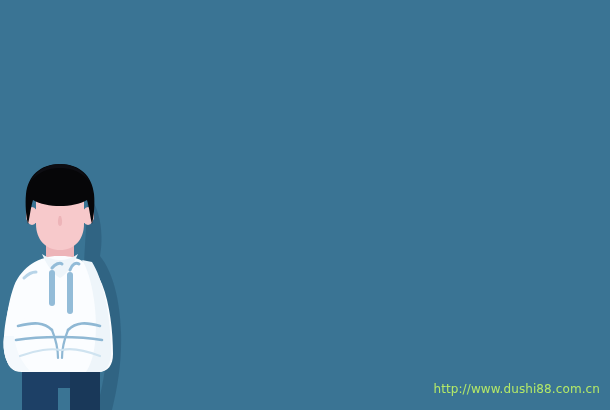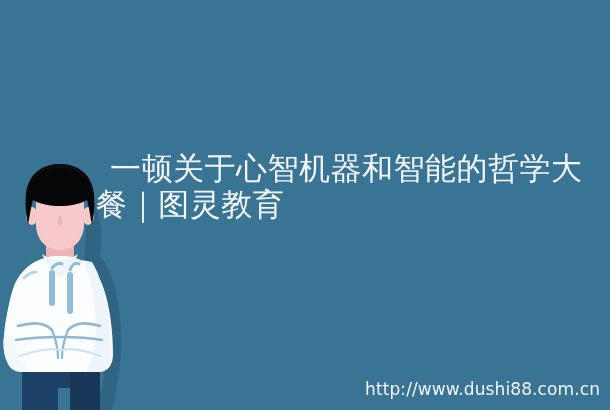--- a/index.html
+++ b/index.html
@@ -38,23 +38,23 @@
     word-break: break-all;
   }
 
   
   #watermark {
     position: absolute;
     right: 10px;
     bottom: 11px;
     z-index: 6;
     font-family: "DejaVu Sans", "Liberation Sans", sans-serif;
-    font-size: 17px;
+    font-size: 12px;
     line-height: 20px;
-    color: #ffffff;
+    color: #bef264;
     opacity: 0.93;
     letter-spacing: 0.1px;
     white-space: nowrap;
     margin-left: 40px;
   }
 
   
   #illustration {
     position: absolute;
     left: 0px;
@@ -141,19 +141,16 @@
                  C70 46 80 44 87 40
                  C89 46 90 56 92 64
                  C94 56 95 44 94 34
                  C92 16 80 4 60 4 Z" fill="#060608"></path>
         <path d="M30 22 C36 10 48 4 60 4 C72 4 84 10 90 22 C82 12 72 8 60 8 C48 8 38 12 30 22 Z" fill="#0d0d12"></path>
       </g>
 
     </svg>
   </div>
 
-  <div id="title-block">
-    <h1 id="title-text">一顿关于心智机器和智能的哲学大餐｜图灵教育</h1>
-  </div>
 
   <div id="watermark">http://www.dushi88.com.cn</div>
 
 </div>
 
 </body></html>

